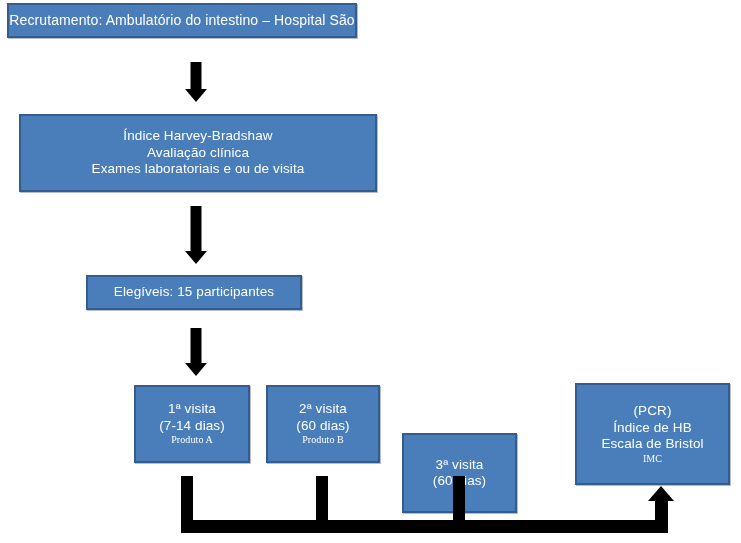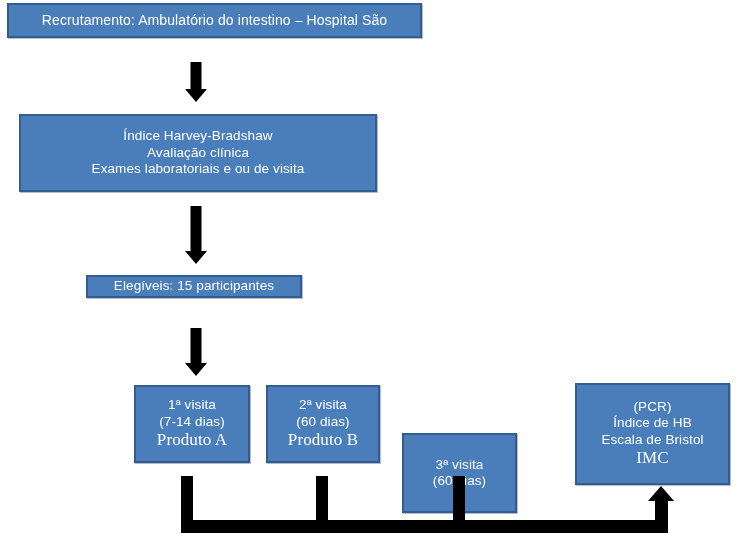--- a/index.html
+++ b/index.html
@@ -22,26 +22,26 @@
     align-items:center;
     justify-content:center;
     text-align:center;
     line-height:1.22;
     font-size:13.5px;
     letter-spacing:0.1px;
     box-shadow:1px 1px 0 rgba(120,135,160,.55);
   }
   .node .lines{display:block;width:100%;padding:0 6px;}
   .node .ln{display:block;white-space:nowrap;}
-  .serif{font-family:"Liberation Serif", serif;font-size:17px;}
+  .serif{font-family:"Liberation Serif", serif;font-size:10px;}
 
   
-  #node-recruitment{left:7px;  top:3px;   width:415px;height:35px;  font-size:14px;justify-content:center;}
+  #node-recruitment{left:7px;  top:3px;   width:350px;height:35px;  font-size:14px;justify-content:center;}
   #node-assessment {left:19px; top:114px; width:358px;height:78px;}
-  #node-eligible   {left:86px; top:275px; width:216px;height:23px;}
+  #node-eligible   {left:86px; top:275px; width:216px;height:35px;}
   #node-visit1     {left:134px;top:385px; width:116px;height:78px;}
   #node-visit2     {left:266px;top:385px; width:114px;height:78px;}
   #node-visit3     {left:402px;top:385px; width:115px;height:80px;margin-top:48px;}
   #node-collection {left:575px;top:383px; width:155px;height:102px;}
 
   
   .arrow-down{position:absolute;}
   .arrow-down .shaft{
     position:absolute;left:50%;top:0;transform:translateX(-50%);
     width:11px;background:#000;

